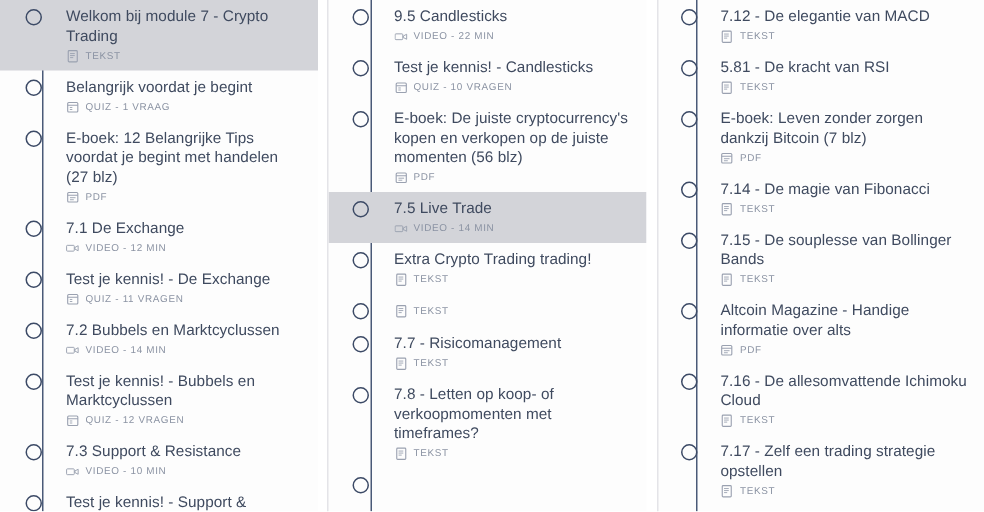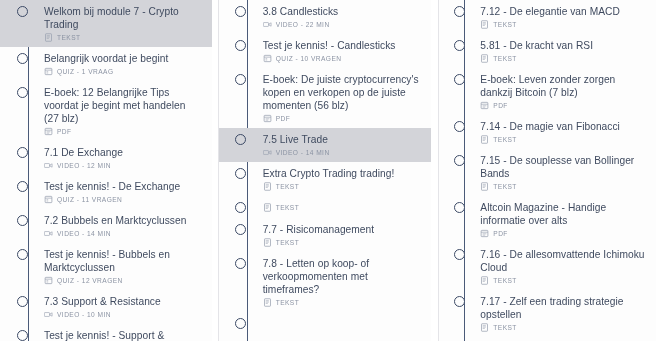--- a/index.html
+++ b/index.html
@@ -279,21 +279,21 @@
   <div class="col-gap-1"></div>
 
   <div class="column col-2">
     <div class="rail"></div>
     <div class="col-inner">
         <div class="row">
           <div class="marker-cell">
             <div class="marker"></div>
           </div>
           <div class="body-cell">
-            <div class="title">3.8 Candlesticks</div>
+            <div class="title">9.5 Candlesticks</div>
             <div class="meta">
               <span class="icon">
                 <svg viewBox="0 0 14 10">
                   <rect x="0.6" y="2" width="8" height="6" rx="0.9" fill="none" stroke="currentColor" stroke-width="1"></rect>
                   <path d="M9.2 4.2 L12.6 2.4 L12.6 7.6 L9.2 5.8 Z" fill="none" stroke="currentColor" stroke-width="1"></path>
                 </svg>
               </span>
               <span class="meta-label">VIDEO - 22 MIN</span>
             </div>
           </div>

